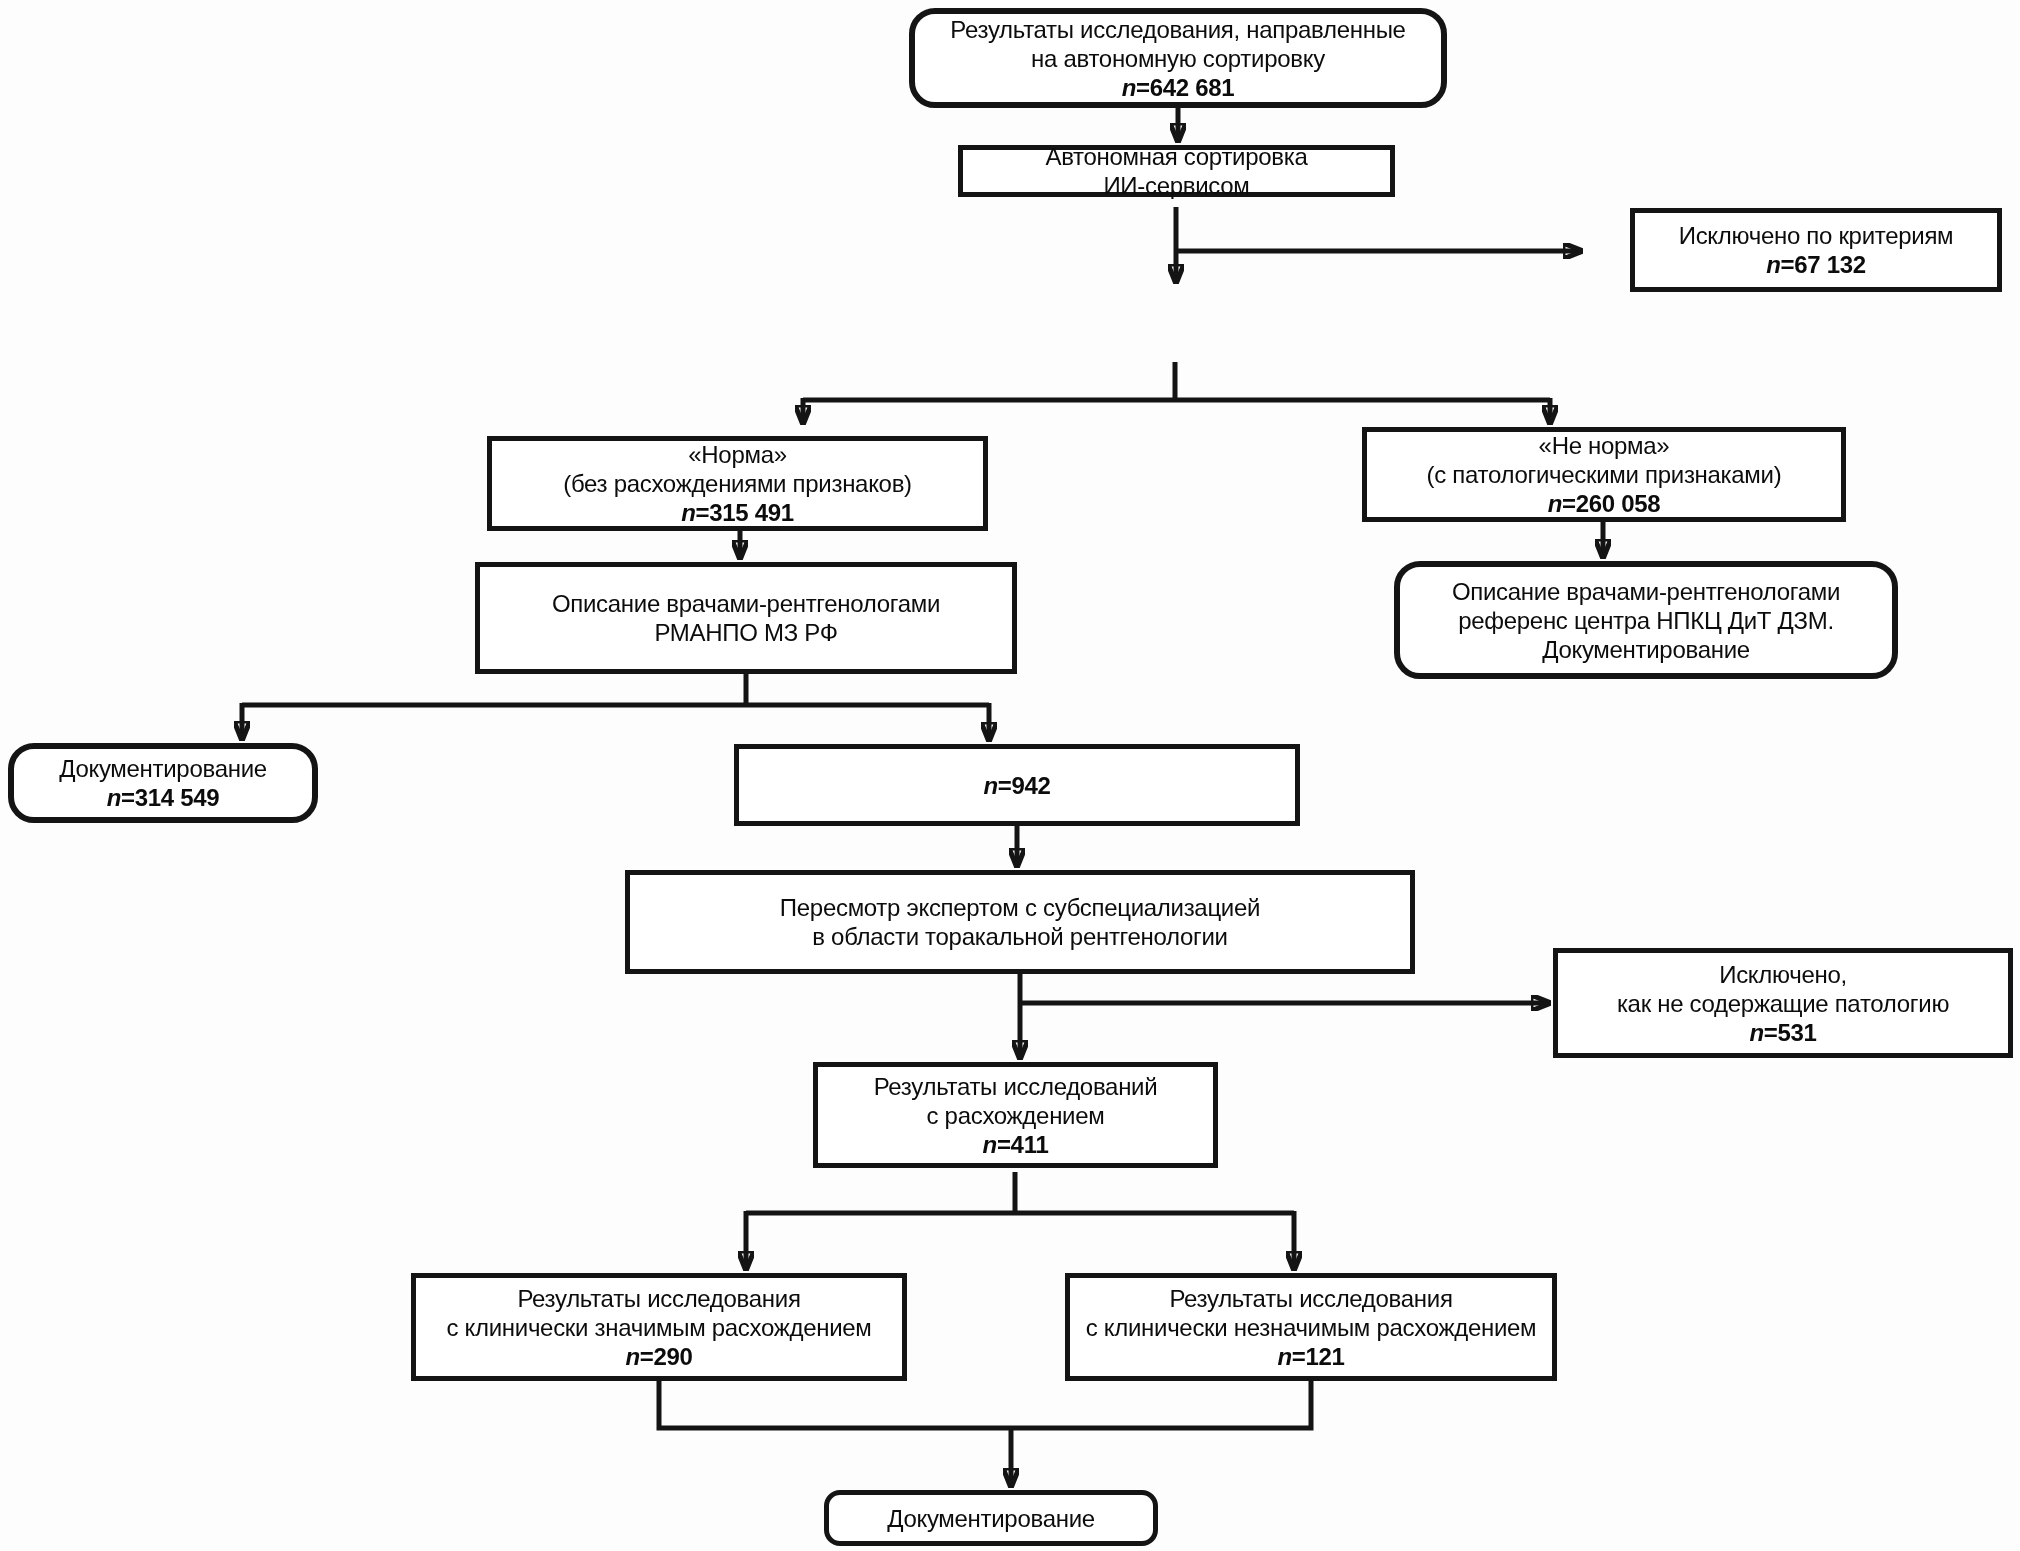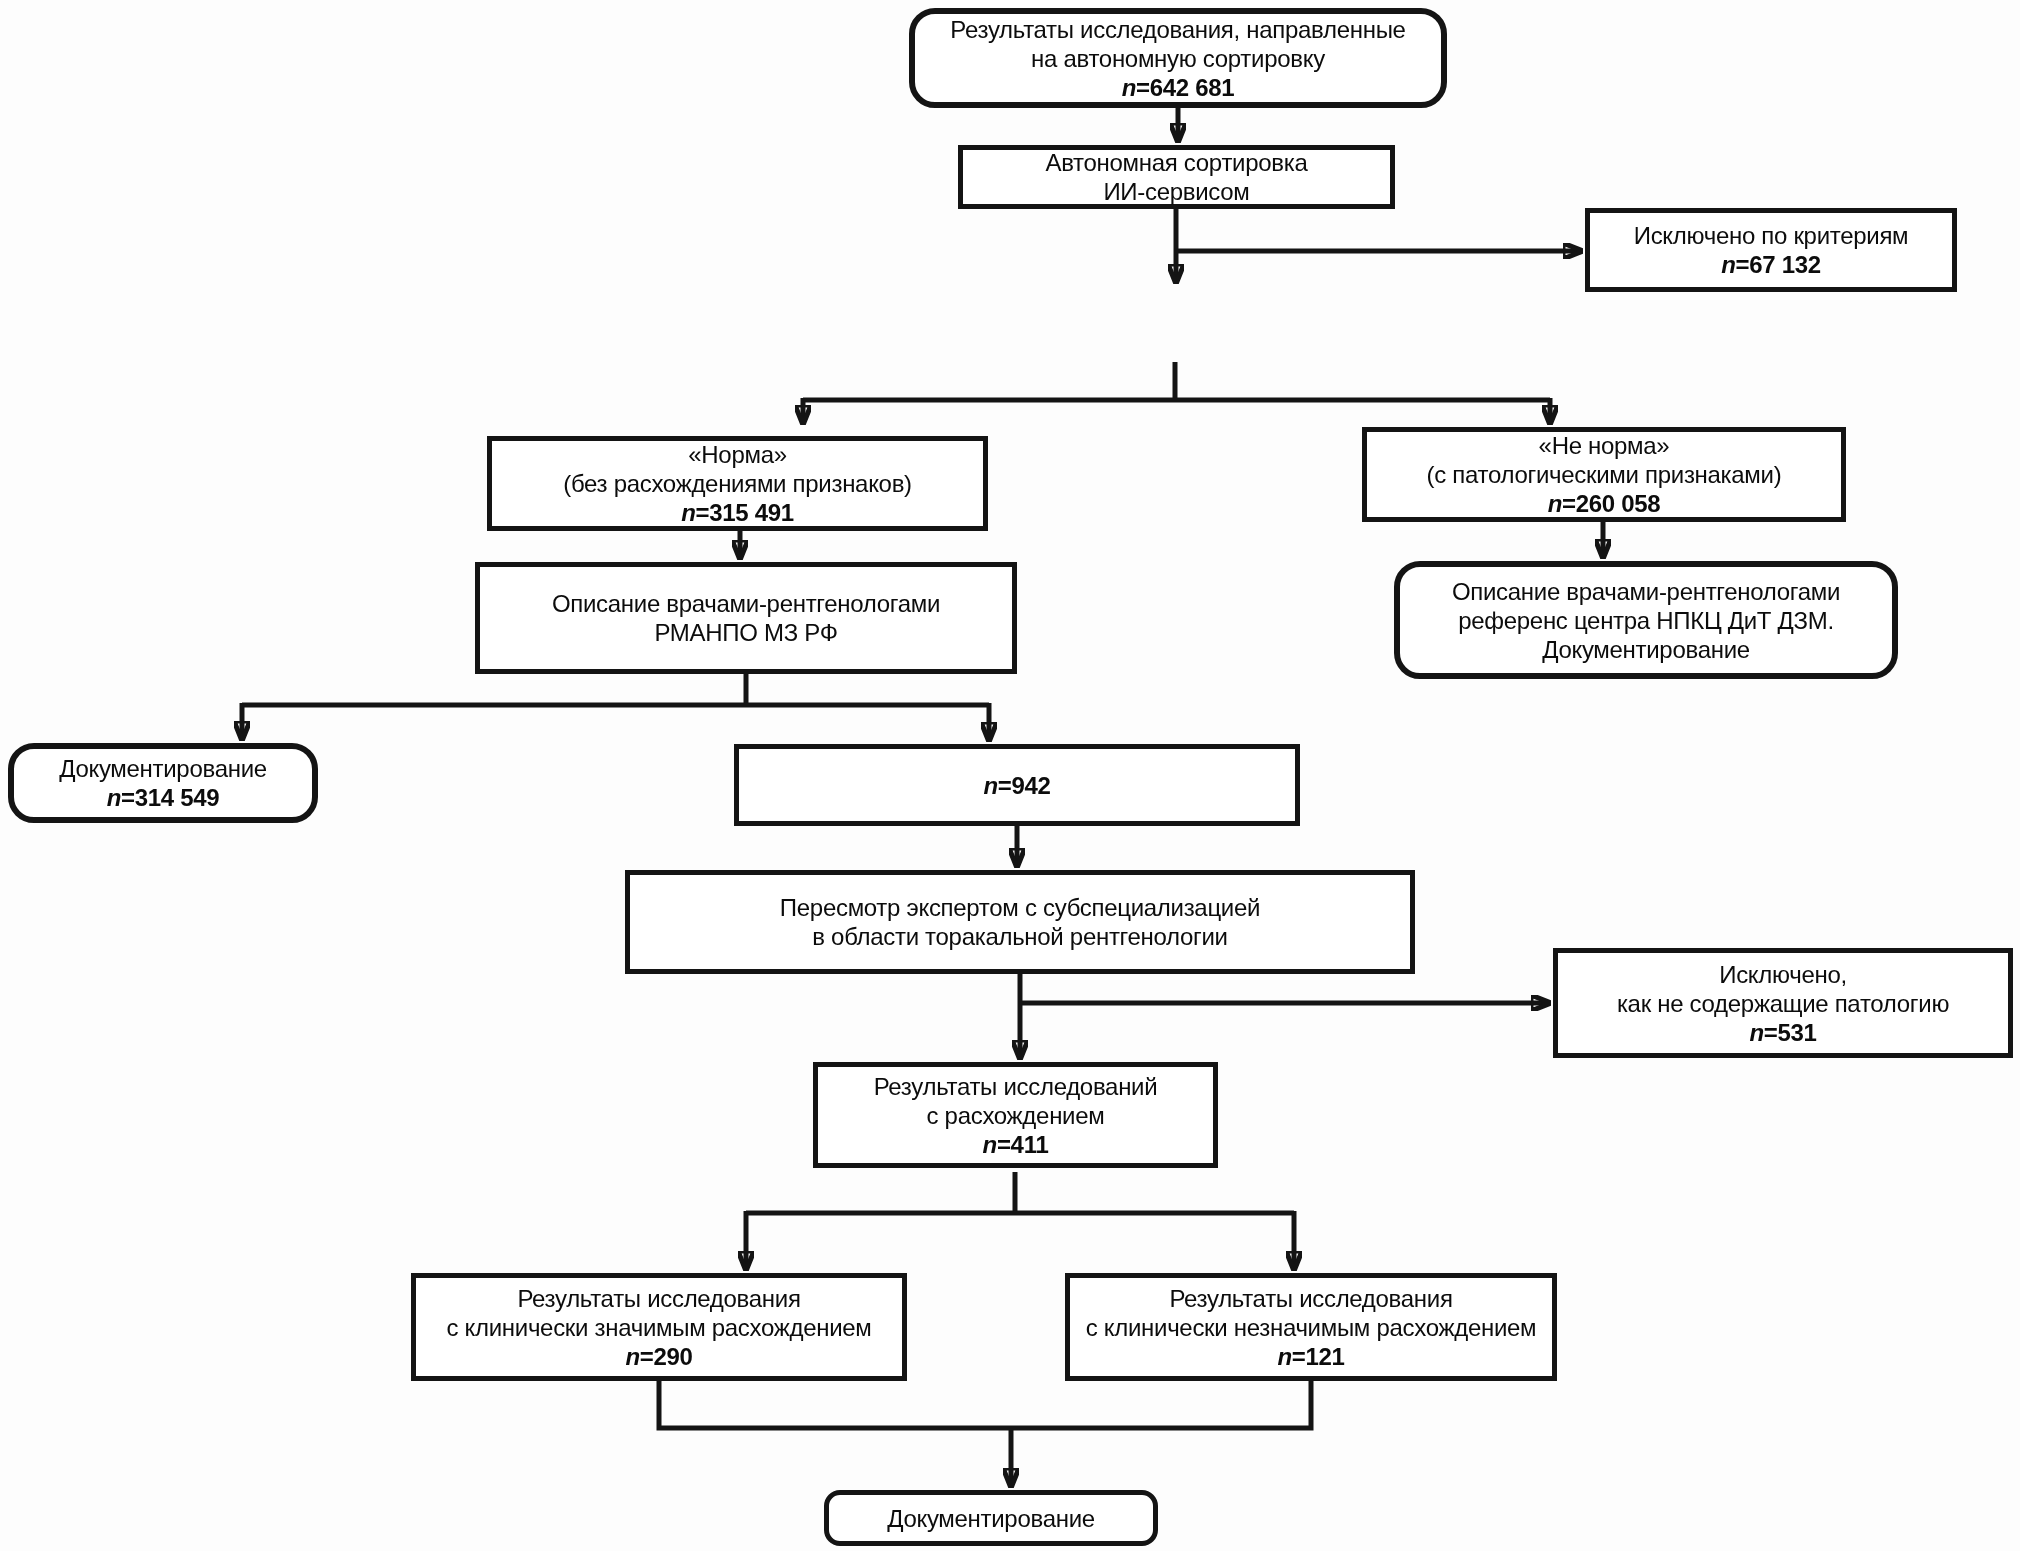--- a/index.html
+++ b/index.html
@@ -63,26 +63,26 @@
     <path d="M659,1381 L659,1428 L1311,1428 L1311,1381"></path>
     <line x1="1011" y1="1428" x2="1011" y2="1486" marker-end="url(#arr)"></line>
   </svg>
 
   <div class="node rounded" style="left:909px;top:8px;width:538px;height:100px">
     <div class="tline">Результаты исследования, направленные</div>
     <div class="tline">на автономную сортировку</div>
     <div class="nline">n=642 681</div>
   </div>
 
-  <div class="node" style="left:958px;top:145px;width:437px;height:64px">
+  <div class="node" style="left:958px;top:145px;width:437px;height:52px">
     <div class="tline">Автономная сортировка</div>
     <div class="tline">ИИ-сервисом</div>
   </div>
 
-  <div class="node" style="left:1585px;top:208px;width:372px;height:84px">
+  <div class="node" style="left:1630px;top:208px;width:372px;height:84px">
     <div class="tline">Исключено по критериям</div>
     <div class="nline">n=67 132</div>
   </div>
 
 
   <div class="node" style="left:487px;top:436px;width:501px;height:95px">
     <div class="tline">«Норма»</div>
     <div class="tline">(без расхождениями признаков)</div>
     <div class="nline">n=315 491</div>
   </div>

